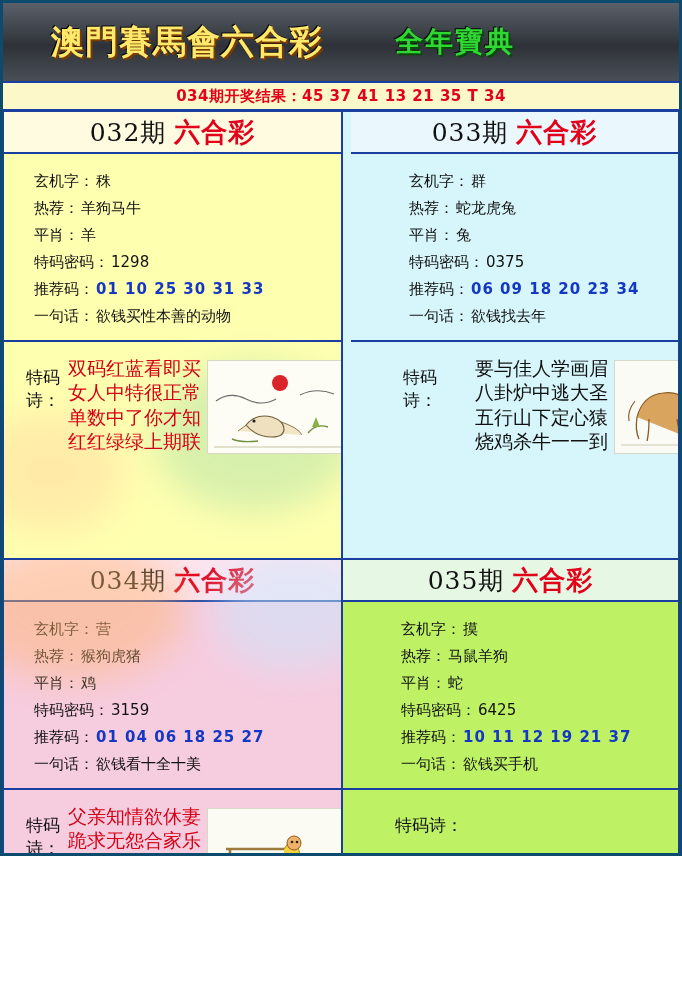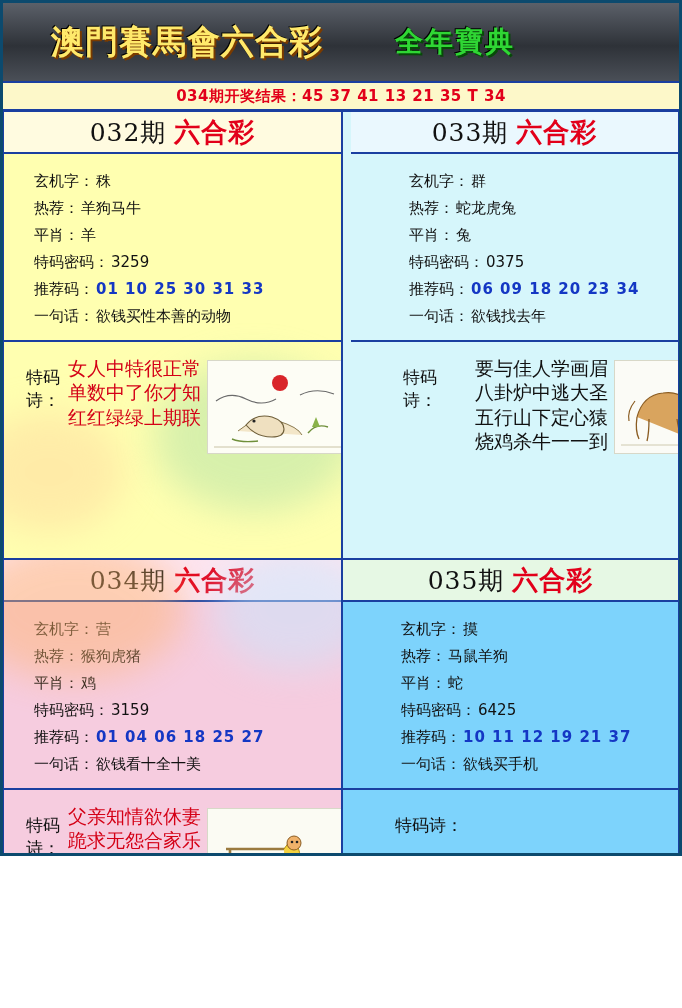--- a/index.html
+++ b/index.html
@@ -74,21 +74,21 @@
     box-sizing:border-box;
     border:2px solid #1a3fa0;
     margin:-1px;
     overflow:hidden;
     display:flex;flex-direction:column;
   }
   
   .q1{background:#ffffb0;}
   .q2{background:#d6f6fb;padding-left:8px;}
   .q3{background:#f6ccdf;}
-  .q4{background:#7dd3fc;}
+  .q4{background:#bef264;}
 
   .title-band{
     height:42px;
     display:flex;align-items:center;justify-content:center;
     border-bottom:2px solid #1a3fa0;
     box-sizing:border-box;
   }
   .q1 .title-band{background:#fffbe0;}
   .q2 .title-band{background:#eaf8fe;}
   .q3 .title-band{background:#fde4ef;}
@@ -221,37 +221,38 @@
         <div class="row">
           <span class="k">热荐：</span>
           <span class="v">羊狗马牛</span>
         </div>
         <div class="row">
           <span class="k">平肖：</span>
           <span class="v">羊</span>
         </div>
         <div class="row">
           <span class="k">特码密码：</span>
-          <span class="v num">3259</span>
+          <span class="v num">1298</span>
         </div>
         <div class="row">
           <span class="k">推荐码：</span>
           <span class="v blue">01  10  25  30  31  33</span>
         </div>
         <div class="row">
           <span class="k">一句话：</span>
           <span class="v">欲钱买性本善的动物</span>
         </div>
       </div>
       <div class="divider"></div>
 
       <div class="poem-area">
         <div class="poem-label">特码诗：</div>
         <div class="poem-body">
           <div class="poem-lines">
+            <span class="ln red">双码红蓝看即买</span>
             <span class="ln red">女人中特很正常</span>
             <span class="ln red">单数中了你才知</span>
             <span class="ln red">红红绿绿上期联</span>
           </div>
           <div class="pic wide">
             <svg width="140" height="92" viewBox="0 0 140 92">
               <rect width="140" height="92" fill="#fdfdf5"></rect>
               <circle cx="72" cy="22" r="8" fill="#d9252a"></circle>
               <path d="M8 40 q14 -10 30 -2 q16 8 30 0" stroke="#6b6b6b" fill="none" stroke-width="1.2"></path>
               <path d="M92 34 q16 -8 34 -1" stroke="#6b6b6b" fill="none" stroke-width="1.2"></path>

